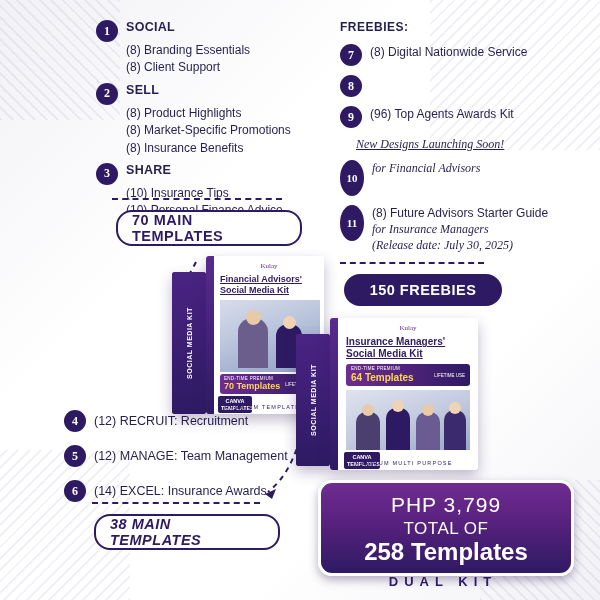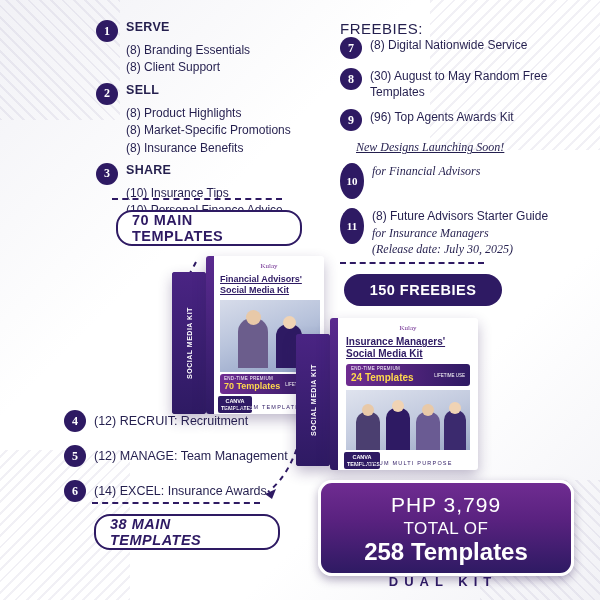--- a/index.html
+++ b/index.html
@@ -48,21 +48,21 @@
 
   
   #left-col { left:96px; top:20px; width:220px; }
   #left-col .group { margin-bottom:6px; }
   #left-col .sub { margin-left:30px; }
 
   
   #right-col { left:340px; top:20px; width:240px; }
   #right-col .entry { display:flex; gap:8px; margin-bottom:9px; align-items:flex-start;}
   #right-col .entry .txt { font-size:12px; line-height:1.35; }
-  .freebies-title { font-size:15px; font-weight:normal; letter-spacing:0.5px; }
+  .freebies-title { font-size:12px; font-weight:bold; letter-spacing:0.5px; margin-bottom:10px; }
   .italic-serif { font-family:"Liberation Serif", serif; font-style:italic; }
   .underline-note { text-decoration:underline; font-family:"Liberation Serif", serif; font-style:italic; font-size:12px; margin:4px 0 8px 16px; }
 
   
   #bottom-left { left:64px; top:410px; width:260px; }
   #bottom-left .entry { display:flex; gap:8px; align-items:center; margin-bottom:13px; font-size:12.5px; }
   .bold { font-weight:normal; }
 
   
   .badge {
@@ -166,21 +166,21 @@
     <path d="M196 262 C 186 282, 178 286, 186 300" stroke="#2e1a63" stroke-width="2" fill="none" stroke-dasharray="5,5"></path>
     <polygon points="186,302 181,292 192,292" fill="#2e1a63"></polygon>
     <path d="M300 440 C 290 470, 280 482, 268 492" stroke="#2e1a63" stroke-width="2" fill="none" stroke-dasharray="5,5"></path>
     <polygon points="265,494 276,489 272,499" fill="#2e1a63"></polygon>
   </svg>
 
   <div class="col" id="left-col">
     <div class="group">
       <div class="row">
         <div class="num">1</div>
-        <div class="cat">SERVE</div>
+        <div class="cat">SOCIAL</div>
       </div>
       <div class="sub">
         <div class="item">
           <span class="cnt">(8)</span>
           <span>Branding Essentials</span>
         </div>
         <div class="item">
           <span class="cnt">(8)</span>
           <span>Client Support</span>
         </div>
@@ -236,24 +236,20 @@
     <div class="entry">
       <div class="num">7</div>
       <div class="txt">
         <span>(8)</span>
         <span>Digital Nationwide Service</span>
       </div>
     </div>
 
     <div class="entry">
       <div class="num">8</div>
-      <div class="txt">
-        <span>(30)</span>
-        <span>August to May Random Free Templates</span>
-      </div>
     </div>
 
     <div class="entry">
       <div class="num">9</div>
       <div class="txt">
         <span>(96)</span>
         <span>Top Agents Awards Kit</span>
       </div>
     </div>
 
@@ -350,21 +346,21 @@
         <span>SOCIAL MEDIA KIT</span>
       </div>
     </div>
     <div class="book" style="left:330px; top:318px; width:148px; height:152px;">
       <div style="position:absolute;left:0;top:0;width:8px;height:100%;background:linear-gradient(180deg,#5a2a8f,#2e1a63);"></div>
       <div style="position:absolute;left:8px;top:6px;width:140px;text-align:center;font-size:7px;color:#6f2c91;font-family:'Liberation Serif',serif;">Kulay</div>
       <div class="cover-title" style="position:absolute;left:16px;top:18px;width:124px;font-size:10px;">Insurance Managers'</div>
       <div class="cover-title" style="position:absolute;left:16px;top:30px;width:124px;font-size:10px;">Social Media Kit</div>
       <div class="purple-band" style="left:16px;top:46px;width:124px;height:22px;border-radius:3px;">
         <div style="position:absolute;left:5px;top:2px;font-size:4.5px;letter-spacing:0.3px;">END-TIME PREMIUM</div>
-        <div style="position:absolute;left:5px;top:8px;font-size:10px;font-weight:bold;color:#ffd84d;">24 Templates</div>
+        <div style="position:absolute;left:5px;top:8px;font-size:10px;font-weight:bold;color:#ffd84d;">64 Templates</div>
         <div style="position:absolute;right:5px;top:9px;font-size:4.5px;">LIFETIME USE</div>
       </div>
       <div class="photo" style="left:16px;top:72px;width:124px;height:60px;background:linear-gradient(160deg,#dfe3ee 0%,#c3cbdf 50%,#9aa8c6 100%);">
         <div style="position:absolute;left:10px;top:22px;width:24px;height:38px;border-radius:10px 10px 0 0;background:#4b3f70;"></div>
         <div style="position:absolute;left:16px;top:14px;width:12px;height:12px;border-radius:50%;background:#e8c9a8;"></div>
         <div style="position:absolute;left:40px;top:18px;width:24px;height:42px;border-radius:10px 10px 0 0;background:#2e1a63;"></div>
         <div style="position:absolute;left:46px;top:10px;width:12px;height:12px;border-radius:50%;background:#f0d3b4;"></div>
         <div style="position:absolute;left:70px;top:22px;width:24px;height:38px;border-radius:10px 10px 0 0;background:#6a5b93;"></div>
         <div style="position:absolute;left:76px;top:14px;width:12px;height:12px;border-radius:50%;background:#e8c9a8;"></div>
         <div style="position:absolute;left:98px;top:20px;width:22px;height:40px;border-radius:10px 10px 0 0;background:#3b2a6e;"></div>

